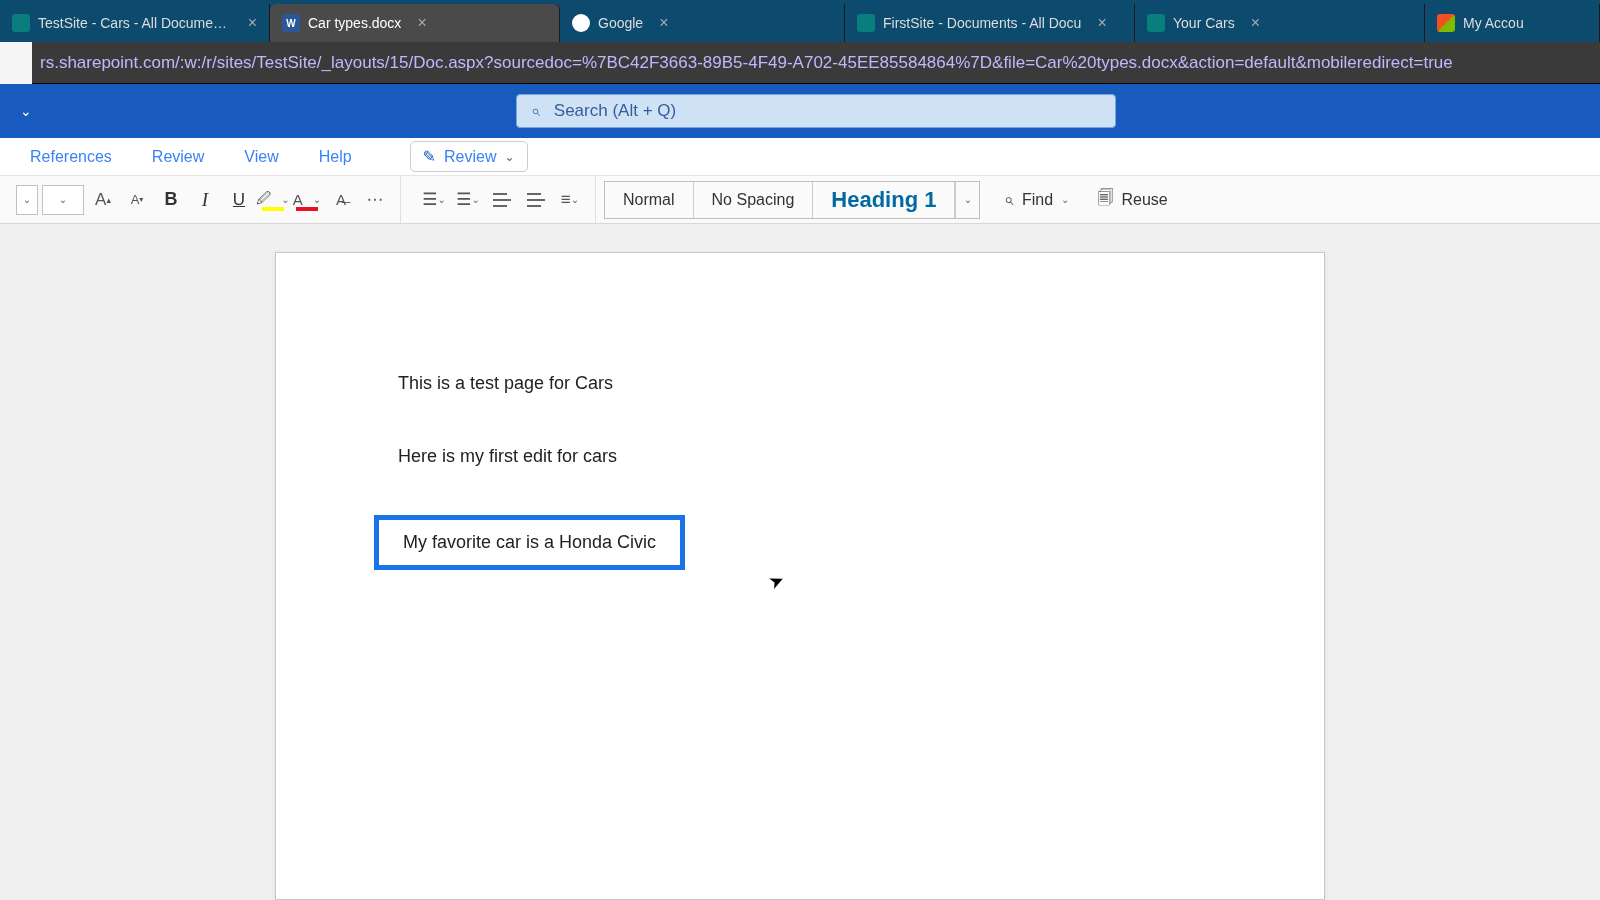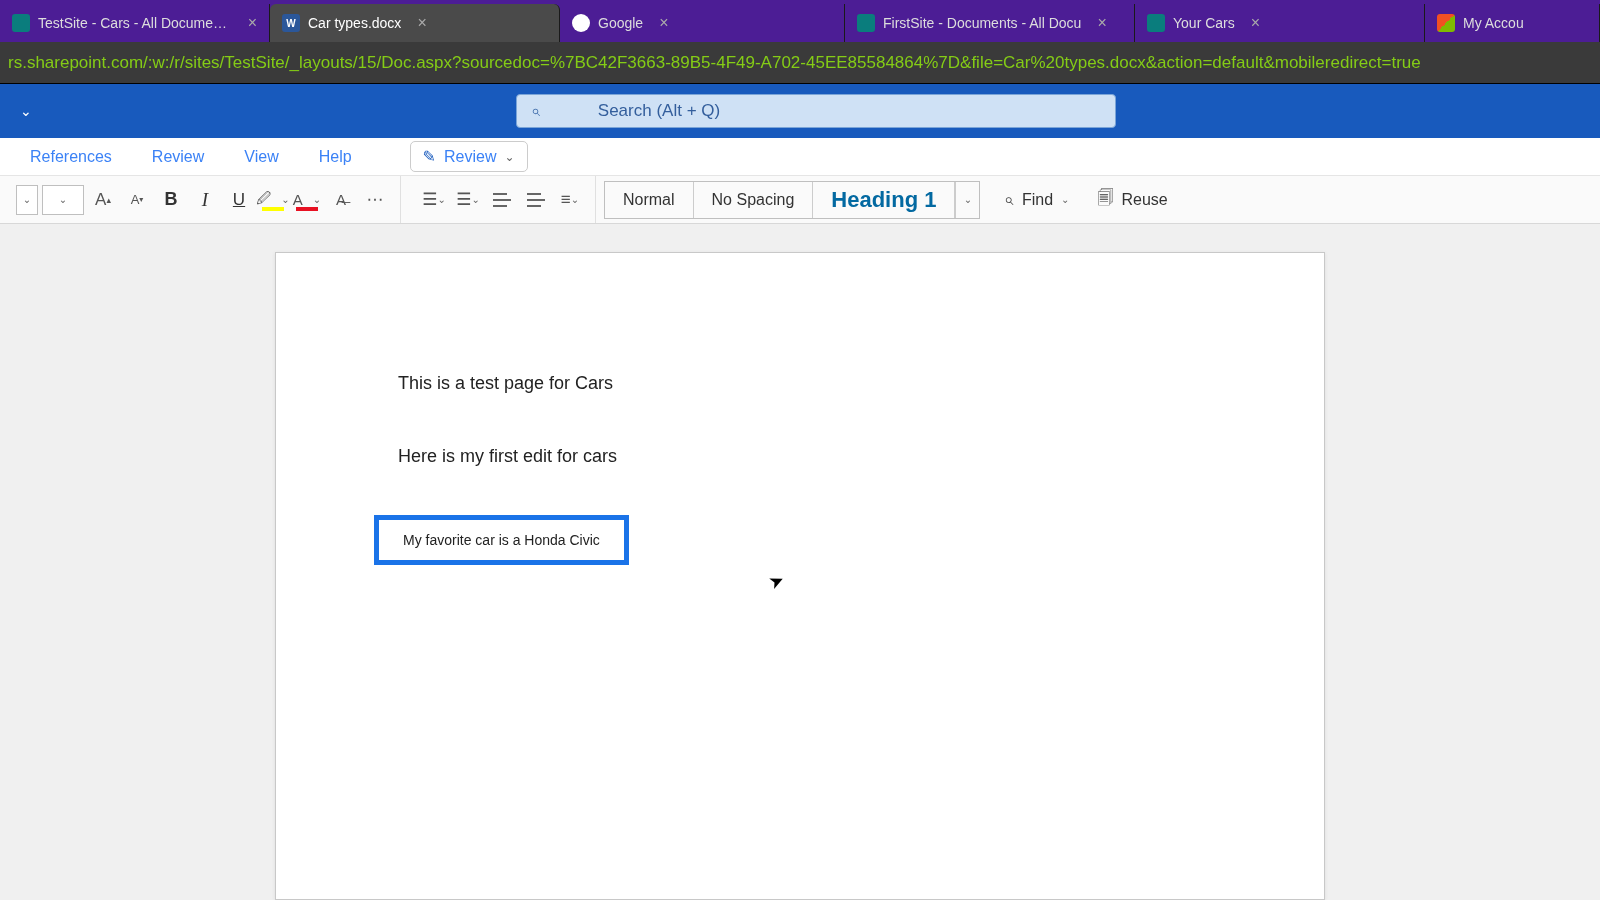--- a/index.html
+++ b/index.html
@@ -9,21 +9,21 @@
       font-family: 'Segoe UI', Arial, sans-serif;
     }
     body {
       width: 1600px;
       height: 900px;
       background: #f5f5f5;
       overflow: hidden;
     }
     
     .tabs-bar {
-      background: #4c1d95;
+      background: #0c4a6e;
       height: 42px;
       display: flex;
       align-items: flex-end;
       padding-left: 0;
     }
     .tab {
       display: flex;
       align-items: center;
       padding: 0 12px;
       height: 38px;
@@ -66,25 +66,26 @@
     .tab:nth-child(5){width:290px;}
     .tab:nth-child(6){width:175px;}
 
     
     .address-bar {
       background: #3a3a3a;
       height: 42px;
       display: flex;
       align-items: center;
       padding: 12px 8px;
-      color: #84cc16;
+      color: #c4b5fd;
       font-size: 17px;
       border-bottom: 1px solid #000;
       white-space: nowrap;
       overflow: hidden;
+      margin-left: 32px;
     }
 
     
     .app-header {
       background: #185abd;
       height: 54px;
       display: flex;
       align-items: center;
       padding: 0 8px;
     }
@@ -108,21 +109,20 @@
       gap: 14px;
     }
     .search-box .search-icon {
       color: #3a68a8;
       font-size: 16px;
       transform: scaleX(-1);
     }
     .search-box .search-text {
       color: #335e9c;
       font-size: 17px;
-      margin-left: 44px;
     }
 
     
     .ribbon-tabs {
       background: #fff;
       height: 38px;
       display: flex;
       align-items: center;
       padding-left: 30px;
       gap: 40px;
@@ -252,21 +252,21 @@
     .para {
       font-size: 18px;
       color: #222;
       margin-bottom: 48px;
       line-height: 1.4;
     }
     .highlighted-para {
       display: inline-block;
       border: 5px solid #1a73e8;
       padding: 12px 24px;
-      font-size: 14px;
+      font-size: 18px;
       color: #222;
       margin-left: -24px;
       margin-top: -2px;
     }
     .cursor-arrow {
       position: absolute;
       left: 769px;
       top: 570px;
       font-size: 18px;
       color: #000;

